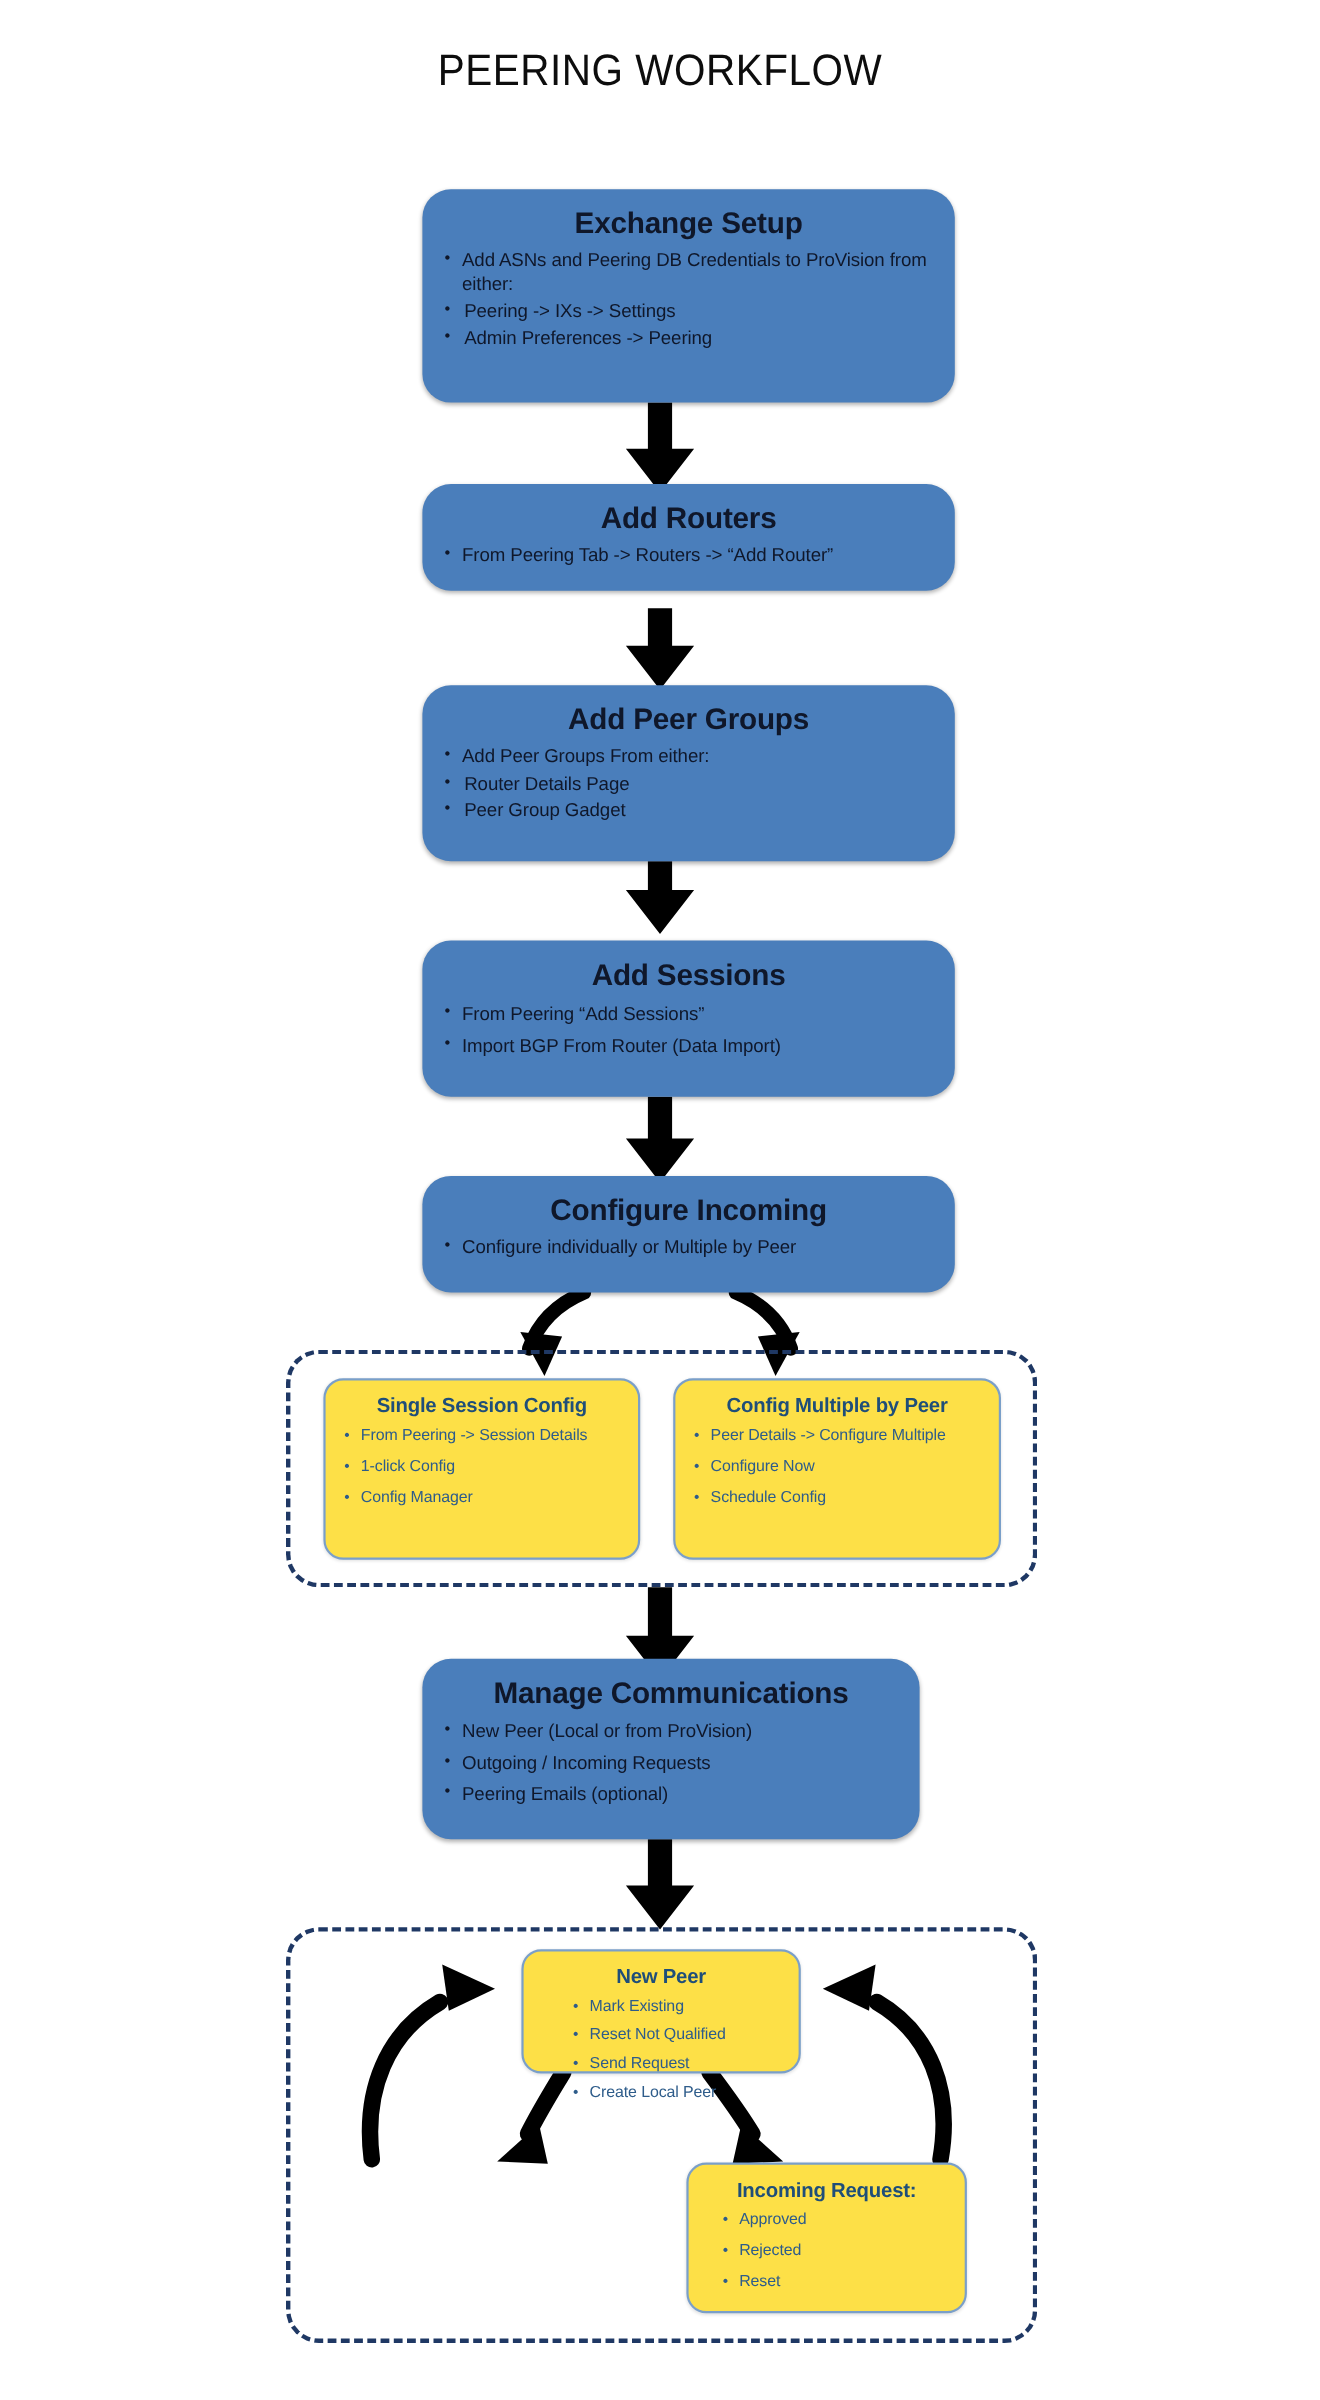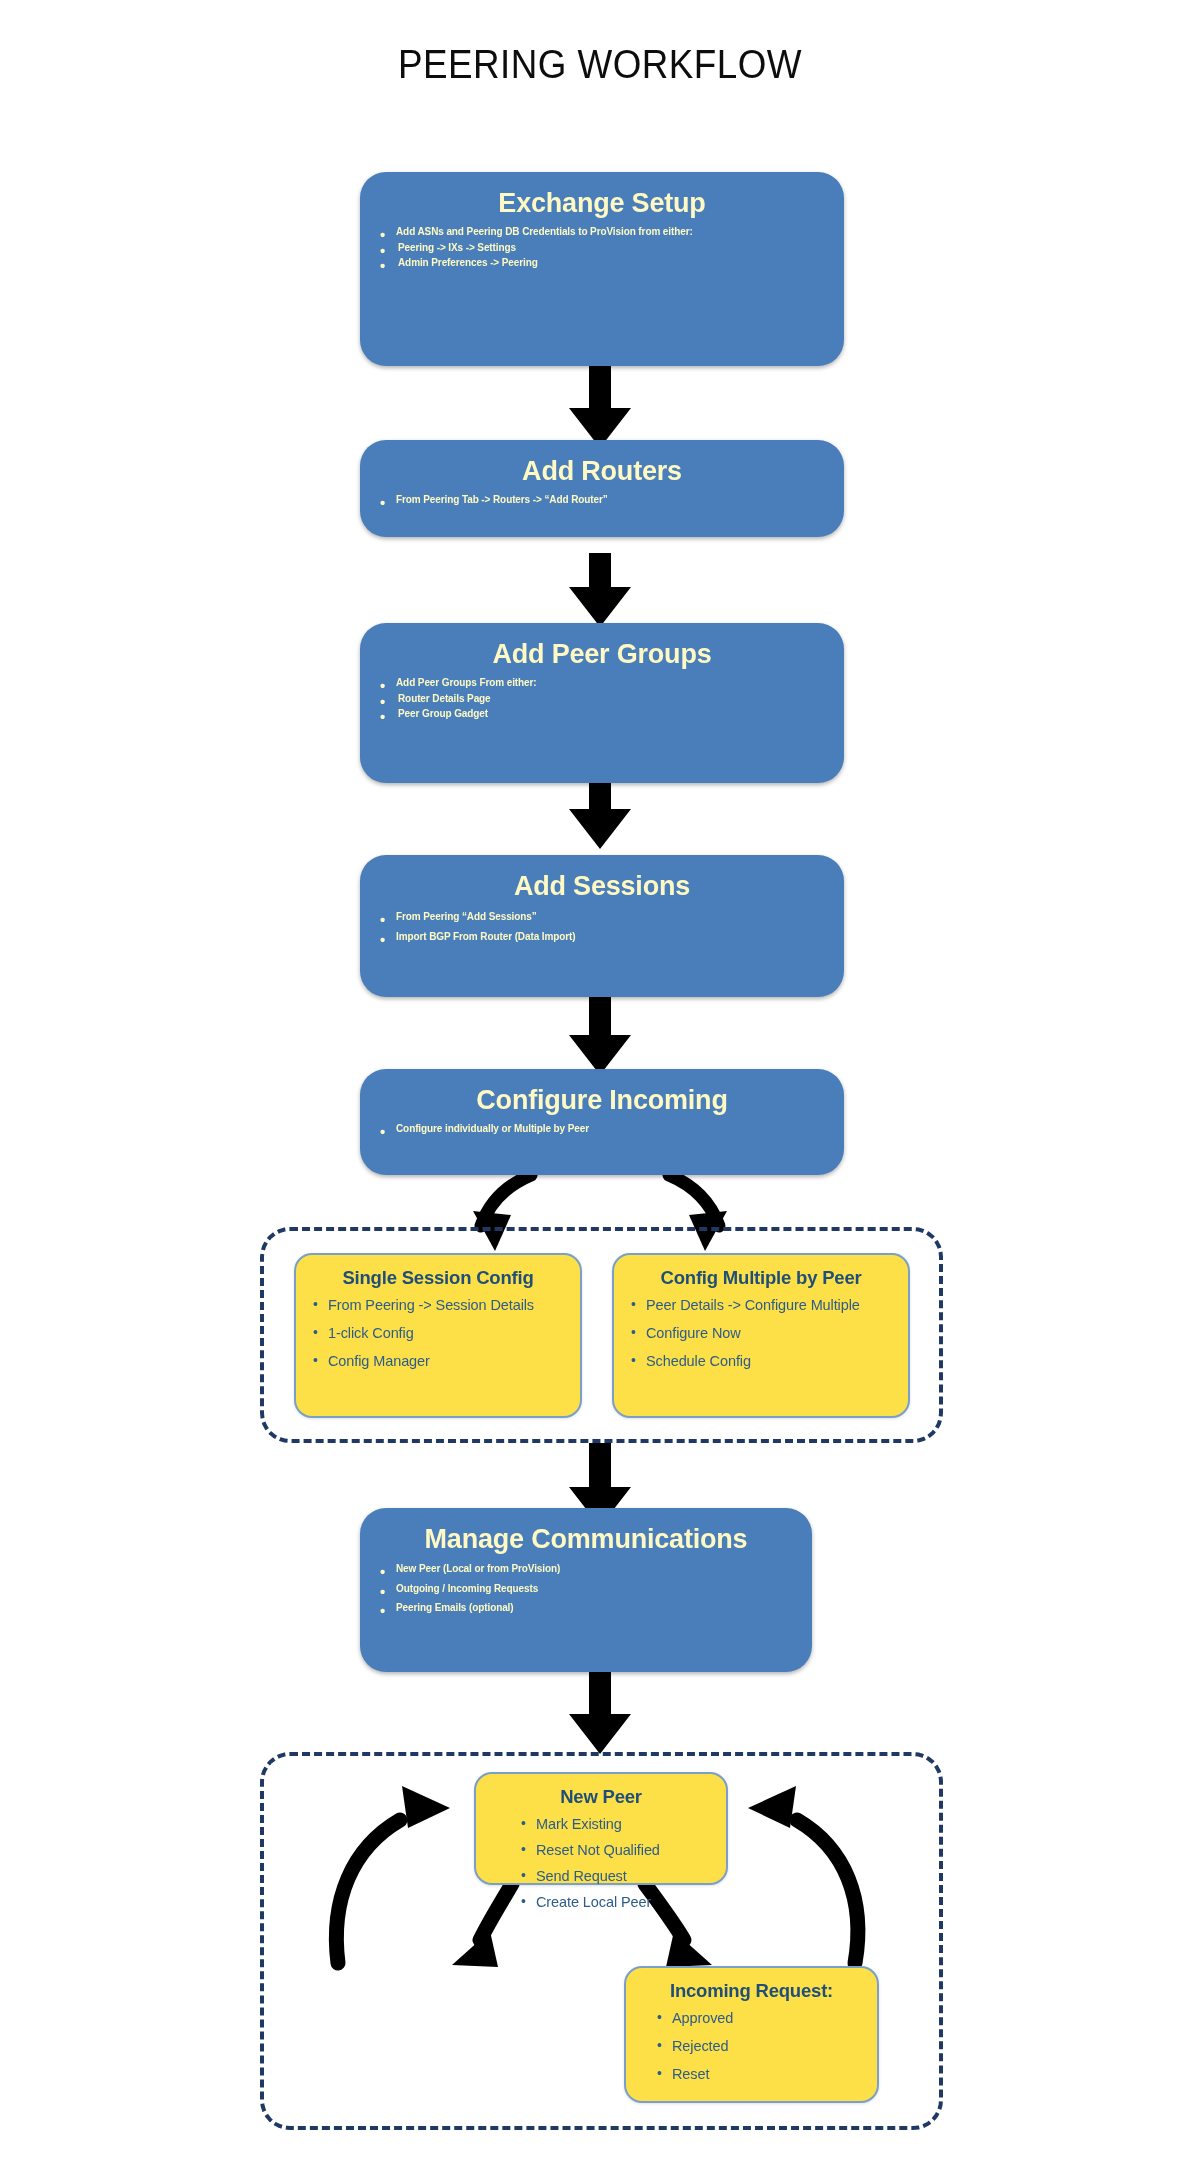--- a/index.html
+++ b/index.html
@@ -37,39 +37,40 @@
     transform: scaleX(0.92);
   }
 
   
   .stage {
     position: absolute;
     background: #4a7ebb;
     border-radius: 26px;
     box-sizing: border-box;
     padding: 10px 16px 12px 16px;
-    color: #fef9c3;
+    color: #0f172a;
     box-shadow: 0 2px 4px rgba(0,0,0,0.30);
+    margin-left: 24px;
   }
   .stage-title {
     text-align: center;
     font-size: 27px;
     font-weight: bold;
     line-height: 1.18;
     margin: 6px 0 6px 0;
     letter-spacing: -0.2px;
   }
   .stage ul {
     list-style: none;
     margin: 0;
     padding: 0;
   }
   .stage li {
-    font-size: 10px;
-    font-weight: bold;
+    font-size: 17px;
+    font-weight: normal;
     line-height: 1.28;
     position: relative;
     padding-left: 20px;
     margin: 0 0 3px 0;
     letter-spacing: -0.1px;
   }
   .stage li::before {
     content: "\2022";
     position: absolute;
     left: 4px;

